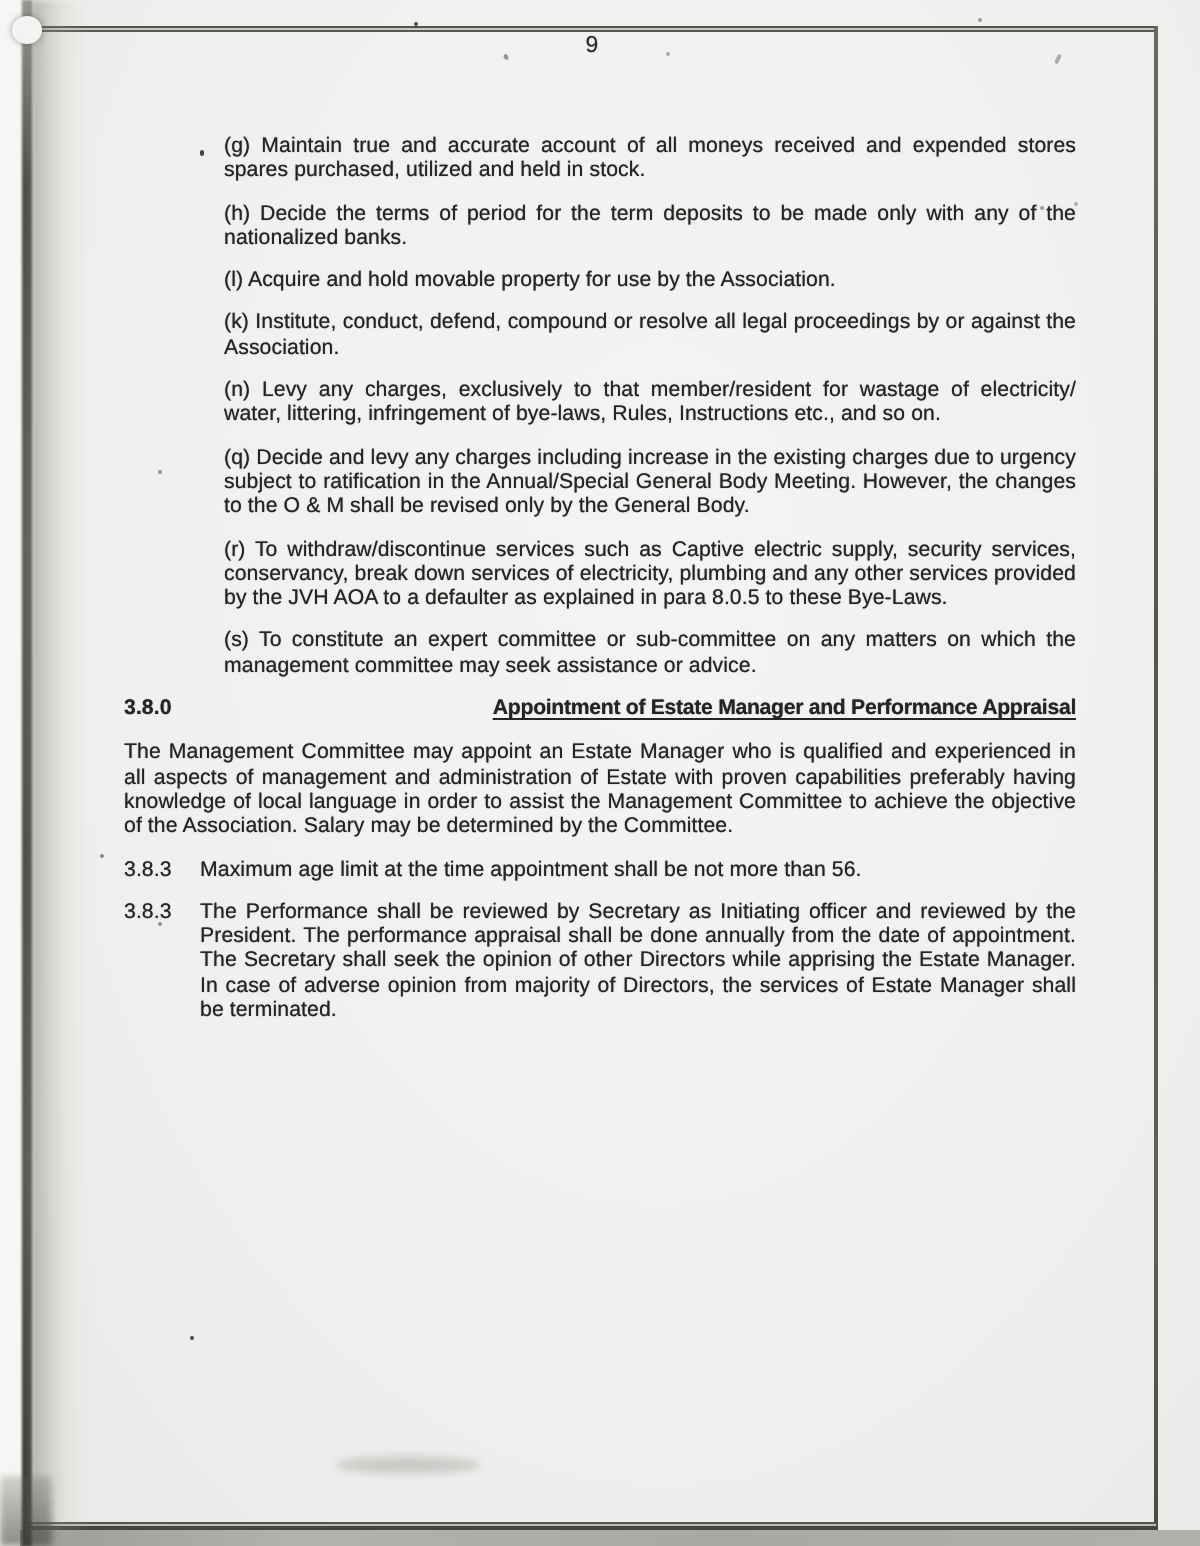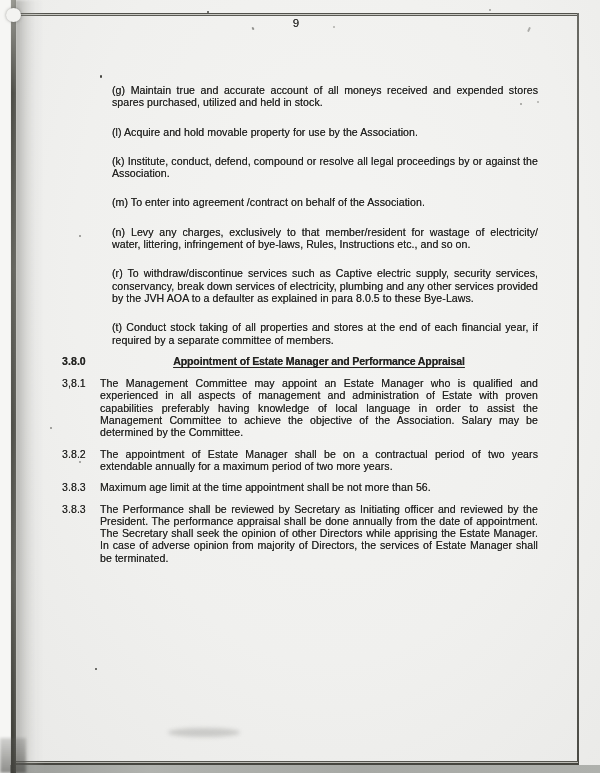--- a/index.html
+++ b/index.html
@@ -15,30 +15,30 @@
     color: #232321;
   }
   
   .txt {
     font-size: 10.6px; line-height: 12.3px; text-align: justify;
     color: #242422; text-shadow: 0 0 0.5px rgba(35,35,33,0.75);
     letter-spacing: 0.05px;
   }
   .content { position: absolute; top: 67px; left: 0; width: 600px; }
   .clauses { margin-left: 112px; width: 426px; }
-  p.clause { margin: 17px 0 9px 0; }
+  p.clause { margin: 0 0 9px 0; }
   .clause-label { white-space: pre; }
   .sections { margin-left: 62px; width: 476px; }
   .sec-row { display: flex; margin: 0 0 9px 0; }
   .sec-num { width: 38px; flex: none; text-align: left; }
   .sec-body { flex: 1; }
   .sec-row.heading { margin-bottom: 10px; }
   .sec-row.heading .sec-num { font-weight: bold; }
   .sec-row.heading .sec-body {
-    font-weight: bold; text-decoration: underline; text-align: center;
+    font-weight: bold; text-decoration: underline; text-align: right;
     letter-spacing: -0.15px; text-underline-offset: 2px;
   }
   .page-num {
     position: absolute; left: 266px; top: 17px; width: 60px; text-align: center;
     font-size: 11.5px; color: #2b2b29; text-shadow: 0 0 0.5px rgba(40,40,38,0.7);
   }
   
   .b-top {
     position: absolute; left: 15px; top: 13px; width: 563px; height: 3px;
     background: linear-gradient(to bottom, #52524c 0 1px, #c8c8c2 1px 2px, #5a5a54 2px 3px);
@@ -96,39 +96,35 @@
   <div class="left-line"></div>
   <div class="left-haze"></div>
   <div class="corner-bl"></div>
   <div class="punch-hole"></div>
 
   <div class="page-num txt">9</div>
 
   <div class="content">
     <div class="clauses txt">
         <p class="clause"><span class="clause-label">(g)</span> Maintain true and accurate account of all moneys received and expended stores spares purchased, utilized and held in stock.</p>
+        <p class="clause"><span class="clause-label">(h)</span> Decide the terms of period for the term deposits to be made only with any of the nationalized banks.</p>
         <p class="clause"><span class="clause-label">(l)</span> Acquire and hold movable property for use by the Association.</p>
         <p class="clause"><span class="clause-label">(k)</span> Institute, conduct, defend, compound or resolve all legal proceedings by or against the Association.</p>
-        <p class="clause"><span class="clause-label">(m)</span> To enter into agreement /contract on behalf of the Association.</p>
         <p class="clause"><span class="clause-label">(n)</span> Levy any charges, exclusively to that member/resident for wastage of electricity/ water, littering, infringement of bye-laws, Rules, Instructions etc., and so on.</p>
+        <p class="clause"><span class="clause-label">(q)</span> Decide and levy any charges including increase in the existing charges due to urgency subject to ratification in the Annual/Special General Body Meeting. However, the changes to the O &amp; M shall be revised only by the General Body.</p>
         <p class="clause"><span class="clause-label">(r)</span> To withdraw/discontinue services such as Captive electric supply, security services, conservancy, break down services of electricity, plumbing and any other services provided by the JVH AOA to a defaulter as explained in para 8.0.5 to these Bye-Laws.</p>
-        <p class="clause"><span class="clause-label">(t)</span> Conduct stock taking of all properties and stores at the end of each financial year, if required by a separate committee of members.</p>
+        <p class="clause"><span class="clause-label">(s)</span> To constitute an expert committee or sub-committee on any matters on which the management committee may seek assistance or advice.</p>
       </div>
     <div class="sections txt">
         <div class="sec-row heading">
           <div class="sec-num">3.8.0</div>
           <div class="sec-body">Appointment of Estate Manager and Performance  Appraisal</div>
         </div>
         <div class="sec-row">
-          <div class="sec-num">3,8.1</div>
           <div class="sec-body">The Management Committee may appoint an Estate Manager who is qualified and experienced in all aspects of management and administration of Estate with proven capabilities preferably having knowledge of local language in order to assist the Management Committee to achieve the objective of the Association.  Salary may be determined by the Committee.</div>
-        </div>
-        <div class="sec-row">
-          <div class="sec-num">3.8.2</div>
-          <div class="sec-body">The appointment of Estate Manager shall be on a contractual period of two years extendable annually for a maximum period of two more years.</div>
         </div>
         <div class="sec-row">
           <div class="sec-num">3.8.3</div>
           <div class="sec-body">Maximum age limit at the time appointment shall be not more than 56.</div>
         </div>
         <div class="sec-row">
           <div class="sec-num">3.8.3</div>
           <div class="sec-body">The Performance shall be reviewed by Secretary as Initiating officer and reviewed by the President. The performance appraisal shall be done annually from the date of appointment. The Secretary shall seek the opinion of other Directors while apprising the Estate Manager. In case of adverse opinion from majority of Directors, the services of Estate Manager shall be terminated.</div>
         </div>
       </div>

